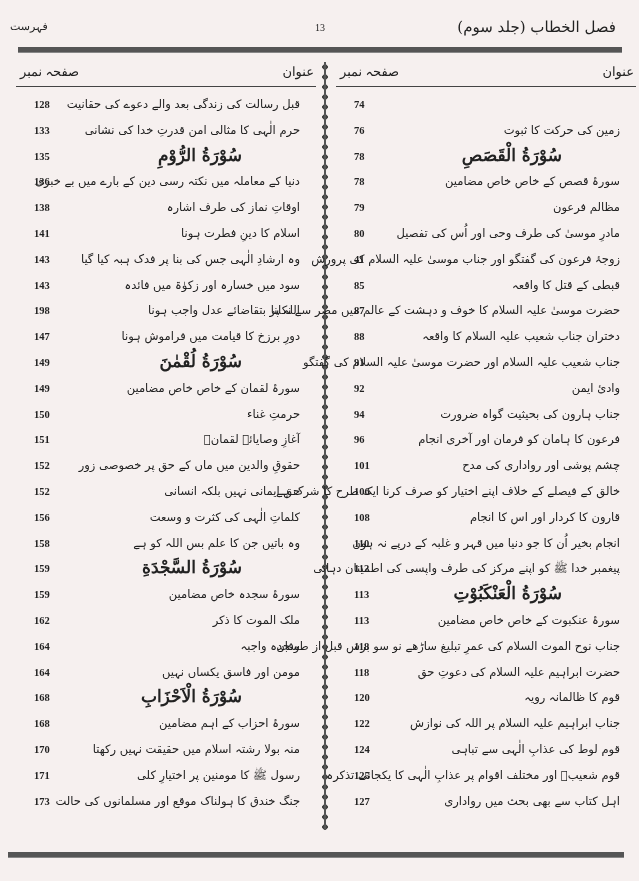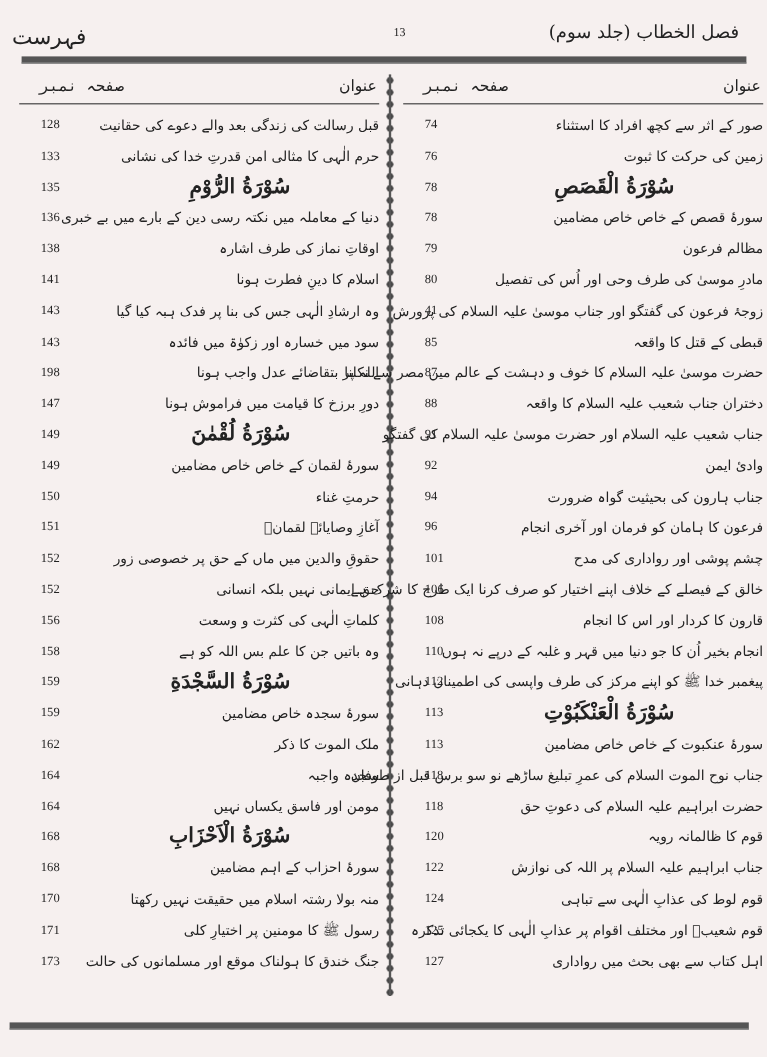--- a/index.html
+++ b/index.html
@@ -7,44 +7,44 @@
     width: 639px; height: 881px; overflow: hidden;
     background: #f6f0ef;
     font-family: "DejaVu Sans", sans-serif;
     color: #222;
     position: relative;
   }
   .page { position: absolute; left: 0; top: 0; width: 639px; height: 881px; }
 
   .running-header { position: absolute; top: 18px; left: 10px; width: 622px; height: 24px; }
   .book-title { position: absolute; right: 16px; top: 0; font-size: 15px; direction: rtl; font-family: "DejaVu Serif", serif; }
-  .page-number { position: absolute; left: 318px; top: 4px; font-size: 10px; font-family: "Liberation Serif", serif; }
-  .section-name { position: absolute; left: 0; top: 2px; font-size: 18px; direction: rtl; font-family: "DejaVu Serif", serif; }
+  .page-number { position: absolute; left: 305px; top: 4px; font-size: 10px; font-family: "Liberation Serif", serif; }
+  .section-name { position: absolute; left: 0; top: 2px; font-size: 11px; direction: rtl; font-family: "DejaVu Serif", serif; }
 
   .top-rule { position: absolute; top: 47px; left: 18px; width: 604px; height: 5px; background: #555; border-bottom: 1px solid #888; }
   .bottom-rule { position: absolute; top: 852px; left: 8px; width: 616px; height: 5px; background: #555; border-bottom: 1px solid #888; }
 
   .divider { position: absolute; left: 322px; top: 62px; width: 6px; height: 768px;
     background:
       radial-gradient(circle, #444 2.6px, transparent 3px) 0 0 / 6px 10px repeat-y;
   }
   .divider::before { content: ""; position: absolute; left: 2px; top: 0; width: 2px; height: 100%; background: #555; }
 
   .column { position: absolute; top: 60px; width: 312px; }
   .col-left { left: 10px; }
   .col-right { left: 330px; }
 
   .col-head { position: relative; height: 26px; border-bottom: 1px solid #444; margin-right: 6px; margin-left: 6px; }
   .head-title { position: absolute; right: 2px; top: 4px; font-size: 13px; direction: rtl; font-family: "DejaVu Serif", serif; }
-  .head-page { position: absolute; left: 17px; top: 4px; font-size: 13px; direction: rtl; font-family: Liberation Mono, monospace; }
+  .head-page { position: absolute; left: 4px; top: 4px; font-size: 13px; direction: rtl; font-family: Liberation Serif, serif; }
 
   .rows { margin-top: 6px; }
   .row { position: relative; height: 25.8px; }
-  .row .title { position: absolute; right: 6px; top: 4px; font-size: 11.5px; direction: rtl; white-space: nowrap; font-family: "DejaVu Sans", sans-serif; }
-  .row .pg { position: absolute; left: 24px; top: 6px; font-size: 10.5px; font-weight: normal; font-family: "Liberation Serif", serif; }
+  .row .title { position: absolute; right: 22px; top: 4px; font-size: 11.5px; direction: rtl; white-space: nowrap; font-family: "DejaVu Sans", sans-serif; }
+  .row .pg { position: absolute; left: 24px; top: 6px; font-size: 10.5px; font-weight: bold; font-family: "Liberation Serif", serif; }
   .row.surah .title { font-size: 17px; top: 0; right: 80px; font-family: "DejaVu Serif", serif; font-weight: bold; }
 </style>
 </head>
 <body>
 
 <div class="page">
   <div class="running-header">
     <span class="book-title">فصل الخطاب (جلد سوم)</span>
     <span class="page-number">13</span>
     <span class="section-name">فہرست</span>
@@ -53,21 +53,20 @@
 
   <div class="divider"></div>
 
   <div class="column col-right">
     <div class="col-head">
       <span class="head-title">عنوان</span>
       <span class="head-page">صفحہ نمبر</span>
     </div>
     <div class="rows" id="rows-right">
         <div class="row">
-          <span class="title">صور کے اثر سے کچھ افراد کا استثناء</span>
           <span class="pg">74</span>
         </div>
         <div class="row">
           <span class="title">زمین کی حرکت کا ثبوت</span>
           <span class="pg">76</span>
         </div>
         <div class="row surah">
           <span class="title">سُوْرَةُ الْقَصَصِ</span>
           <span class="pg">78</span>
         </div>

